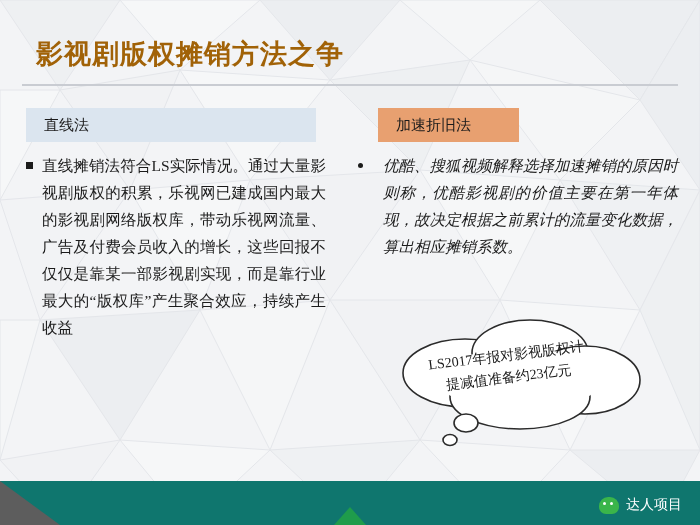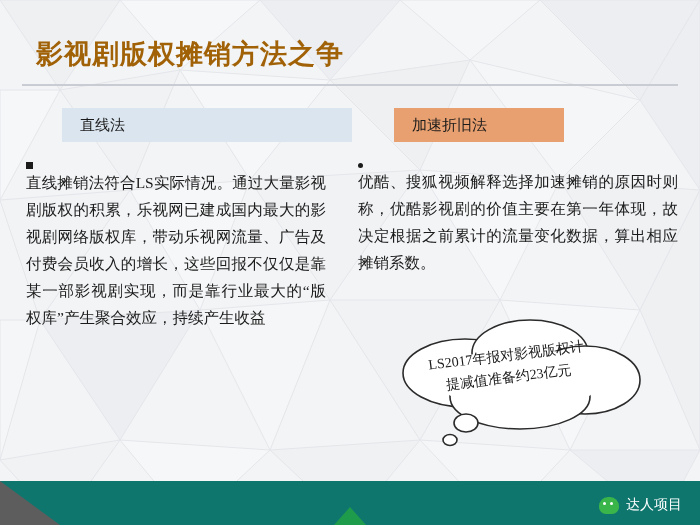--- a/index.html
+++ b/index.html
@@ -48,56 +48,55 @@
   .hdr {
     position: absolute;
     height: 34px;
     display: flex;
     align-items: center;
     padding-left: 18px;
     box-sizing: border-box;
     font-size: 15px;
     color: #1b1b1b;
     font-family: "Liberation Serif", serif;
-    margin-left: 36px;
   }
   .hdr-left {
     left: 26px;
     top: 108px;
     width: 290px;
     background: #dbe5ef;
   }
   .hdr-right {
-    left: 358px;
+    left: 378px;
     top: 108px;
-    width: 170px;
+    width: 141px;
     background: #e8a070;
     font-family: Liberation Mono, monospace;
   }
   .body-text {
     position: absolute;
     font-size: 15.5px;
     line-height: 27px;
     color: #1b1b1b;
     font-family: "Liberation Serif", serif;
   }
   .col-left {
     left: 26px;
     top: 152px;
     width: 300px;
   }
   .col-right {
     left: 358px;
     top: 152px;
     width: 320px;
+    font-style: italic;
   }
   .bullet-row {
     display: flex;
     align-items: flex-start;
-    flex-direction: column;
   }
   .sq-bullet {
     flex: 0 0 auto;
     width: 7px;
     height: 7px;
     background: #1b1b1b;
     margin: 10px 9px 0 0;
   }
   .dot-bullet {
     flex: 0 0 auto;

